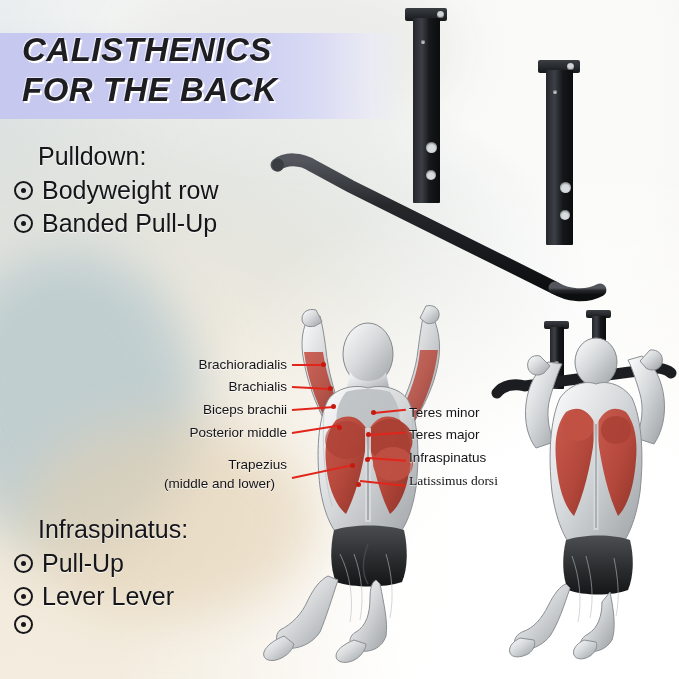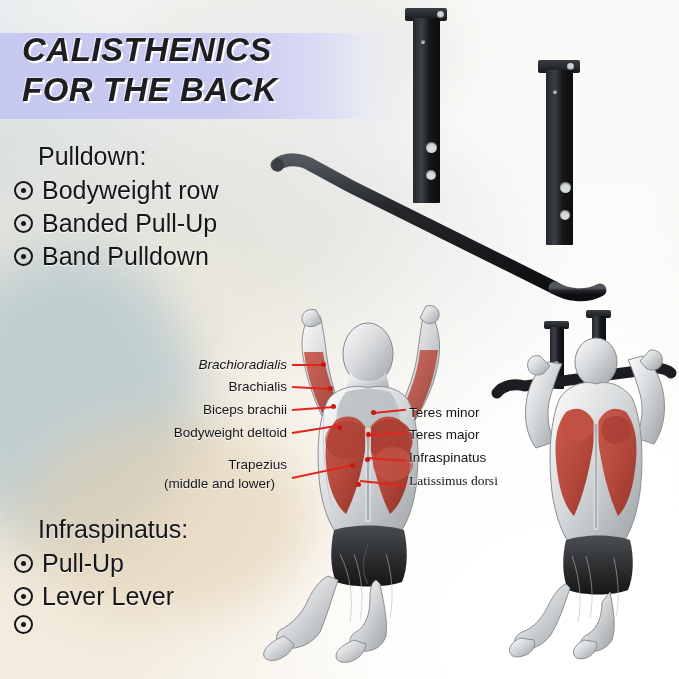--- a/index.html
+++ b/index.html
@@ -271,54 +271,50 @@
   <div class="list" id="starter-list">
     <div class="list-head">Pulldown:</div>
     <div class="li">
       <span class="bullet"></span>
       <span class="li-label">Bodyweight row</span>
     </div>
     <div class="li">
       <span class="bullet"></span>
       <span class="li-label">Banded Pull-Up</span>
     </div>
-    <div class="li">
-      <span class="bullet"></span>
-      <span class="li-label">Band Pulldown</span>
-    </div>
   </div>
 
   <div class="list" id="intermediate-list">
     <div class="list-head">Infraspinatus:</div>
     <div class="li">
       <span class="bullet"></span>
       <span class="li-label">Pull-Up</span>
     </div>
     <div class="li">
       <span class="bullet"></span>
       <span class="li-label">Lever Lever</span>
     </div>
     <div class="li">
       <span class="bullet"></span>
     </div>
   </div>
 
-  <div class="mlabel right-al" style="left:287px;top:357px;font-style:italic;">Brachioradialis</div>
+  <div class="mlabel right-al" style="left:287px;top:357px;">Brachioradialis</div>
   <div class="leader" style="left:292px;top:364px;width:31px;"></div>
   <div class="leaddot" style="left:321px;top:362px;"></div>
 
   <div class="mlabel right-al" style="left:287px;top:379px;">Brachialis</div>
   <div class="leader" style="left:292px;top:386px;width:38px;transform:rotate(3deg);"></div>
   <div class="leaddot" style="left:328px;top:386px;"></div>
 
   <div class="mlabel right-al" style="left:287px;top:402px;">Biceps brachii</div>
   <div class="leader" style="left:292px;top:409px;width:42px;transform:rotate(-4deg);"></div>
   <div class="leaddot" style="left:331px;top:404px;"></div>
 
-  <div class="mlabel right-al" style="left:287px;top:425px;">Bodyweight deltoid</div>
+  <div class="mlabel right-al" style="left:287px;top:425px;">Posterior middle</div>
   <div class="leader" style="left:292px;top:432px;width:48px;transform:rotate(-9deg);"></div>
   <div class="leaddot" style="left:337px;top:425px;"></div>
 
   <div class="mlabel right-al" style="left:287px;top:457px;">Trapezius</div>
   <div class="mlabel right-al" style="left:275px;top:476px;">(middle and lower)</div>
   <div class="leader" style="left:292px;top:477px;width:62px;transform:rotate(-12deg);"></div>
   <div class="leaddot" style="left:350px;top:463px;"></div>
 
   <div class="mlabel" style="left:409px;top:405px;">Teres minor</div>
   <div class="leader" style="left:374px;top:412px;width:32px;transform:rotate(-6deg);"></div>

